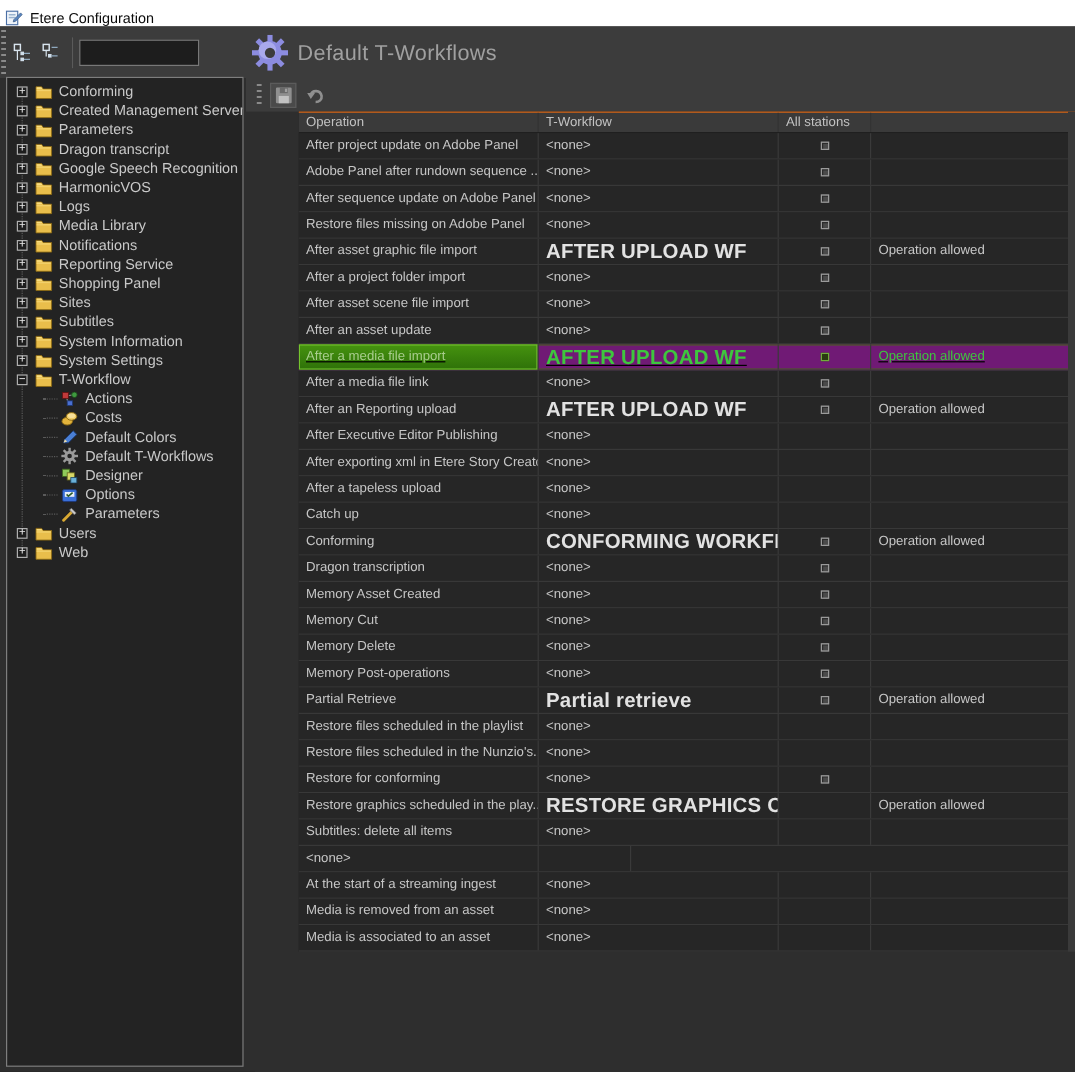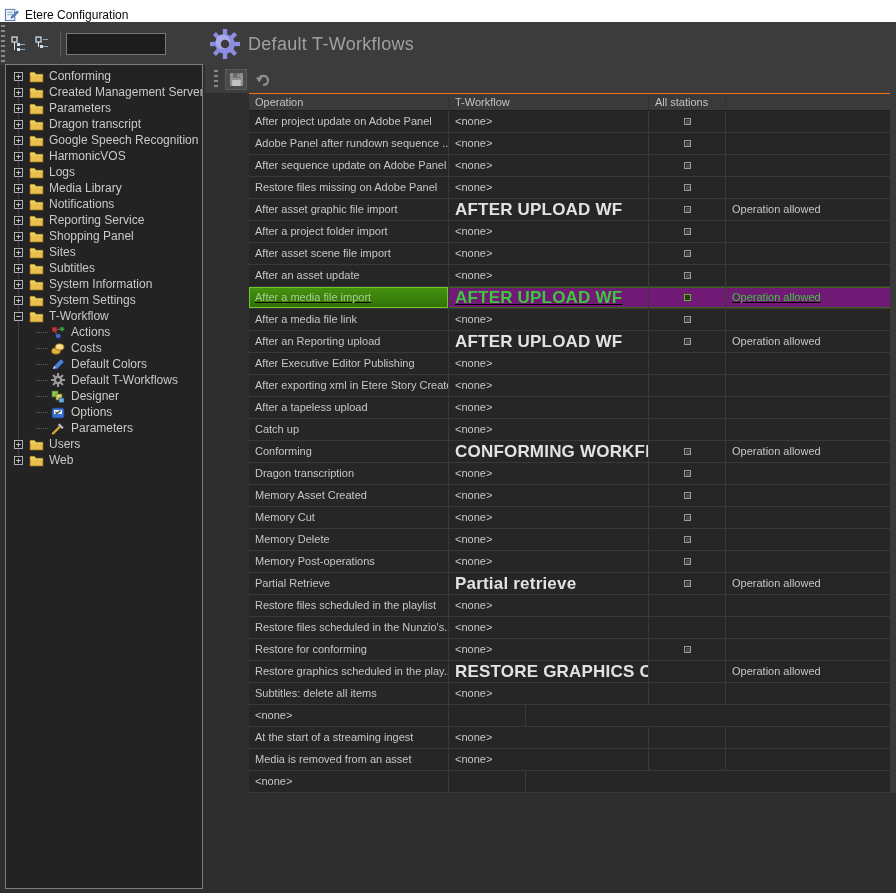--- a/index.html
+++ b/index.html
@@ -715,20 +715,21 @@
   </div>
 
   <div class="trow">
     <div class="cell c-op">Media is removed from an asset</div>
     <div class="cell c-wf">&lt;none&gt;</div>
     <div class="cell c-st"></div>
     <div class="cell c-run"></div>
   </div>
 
   <div class="trow">
+    <div class="cell c-op">Media is associated to an asset</div>
     <div class="cell c-wf">&lt;none&gt;</div>
     <div class="cell c-st"></div>
     <div class="cell c-run"></div>
   </div>
 </div>
 </div>
 
 <div class="scroll-strip"></div>
 
 </body></html>

